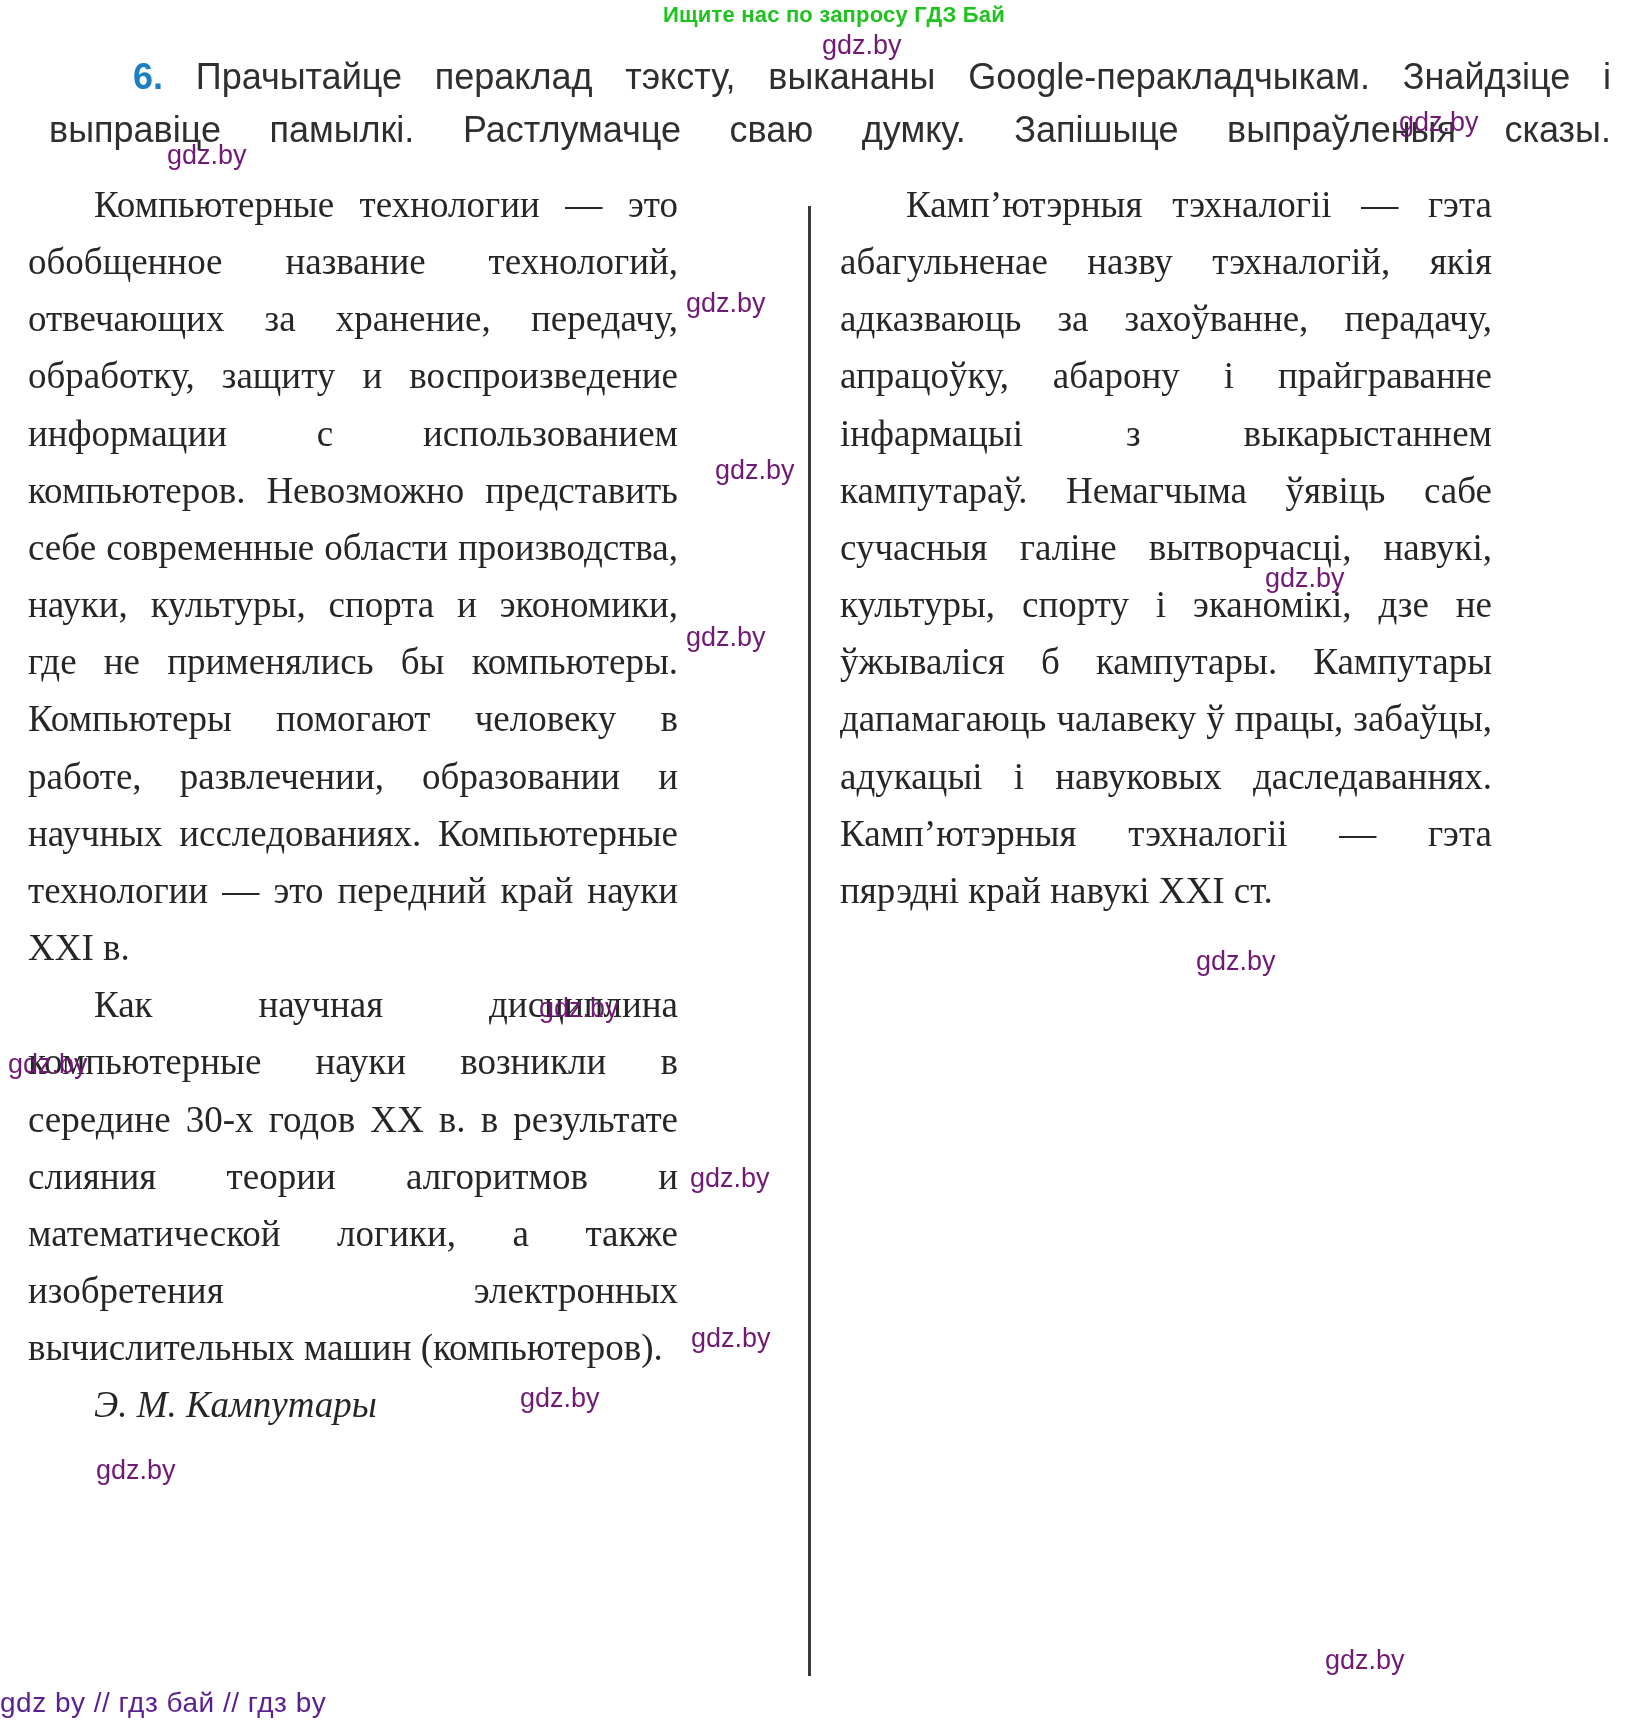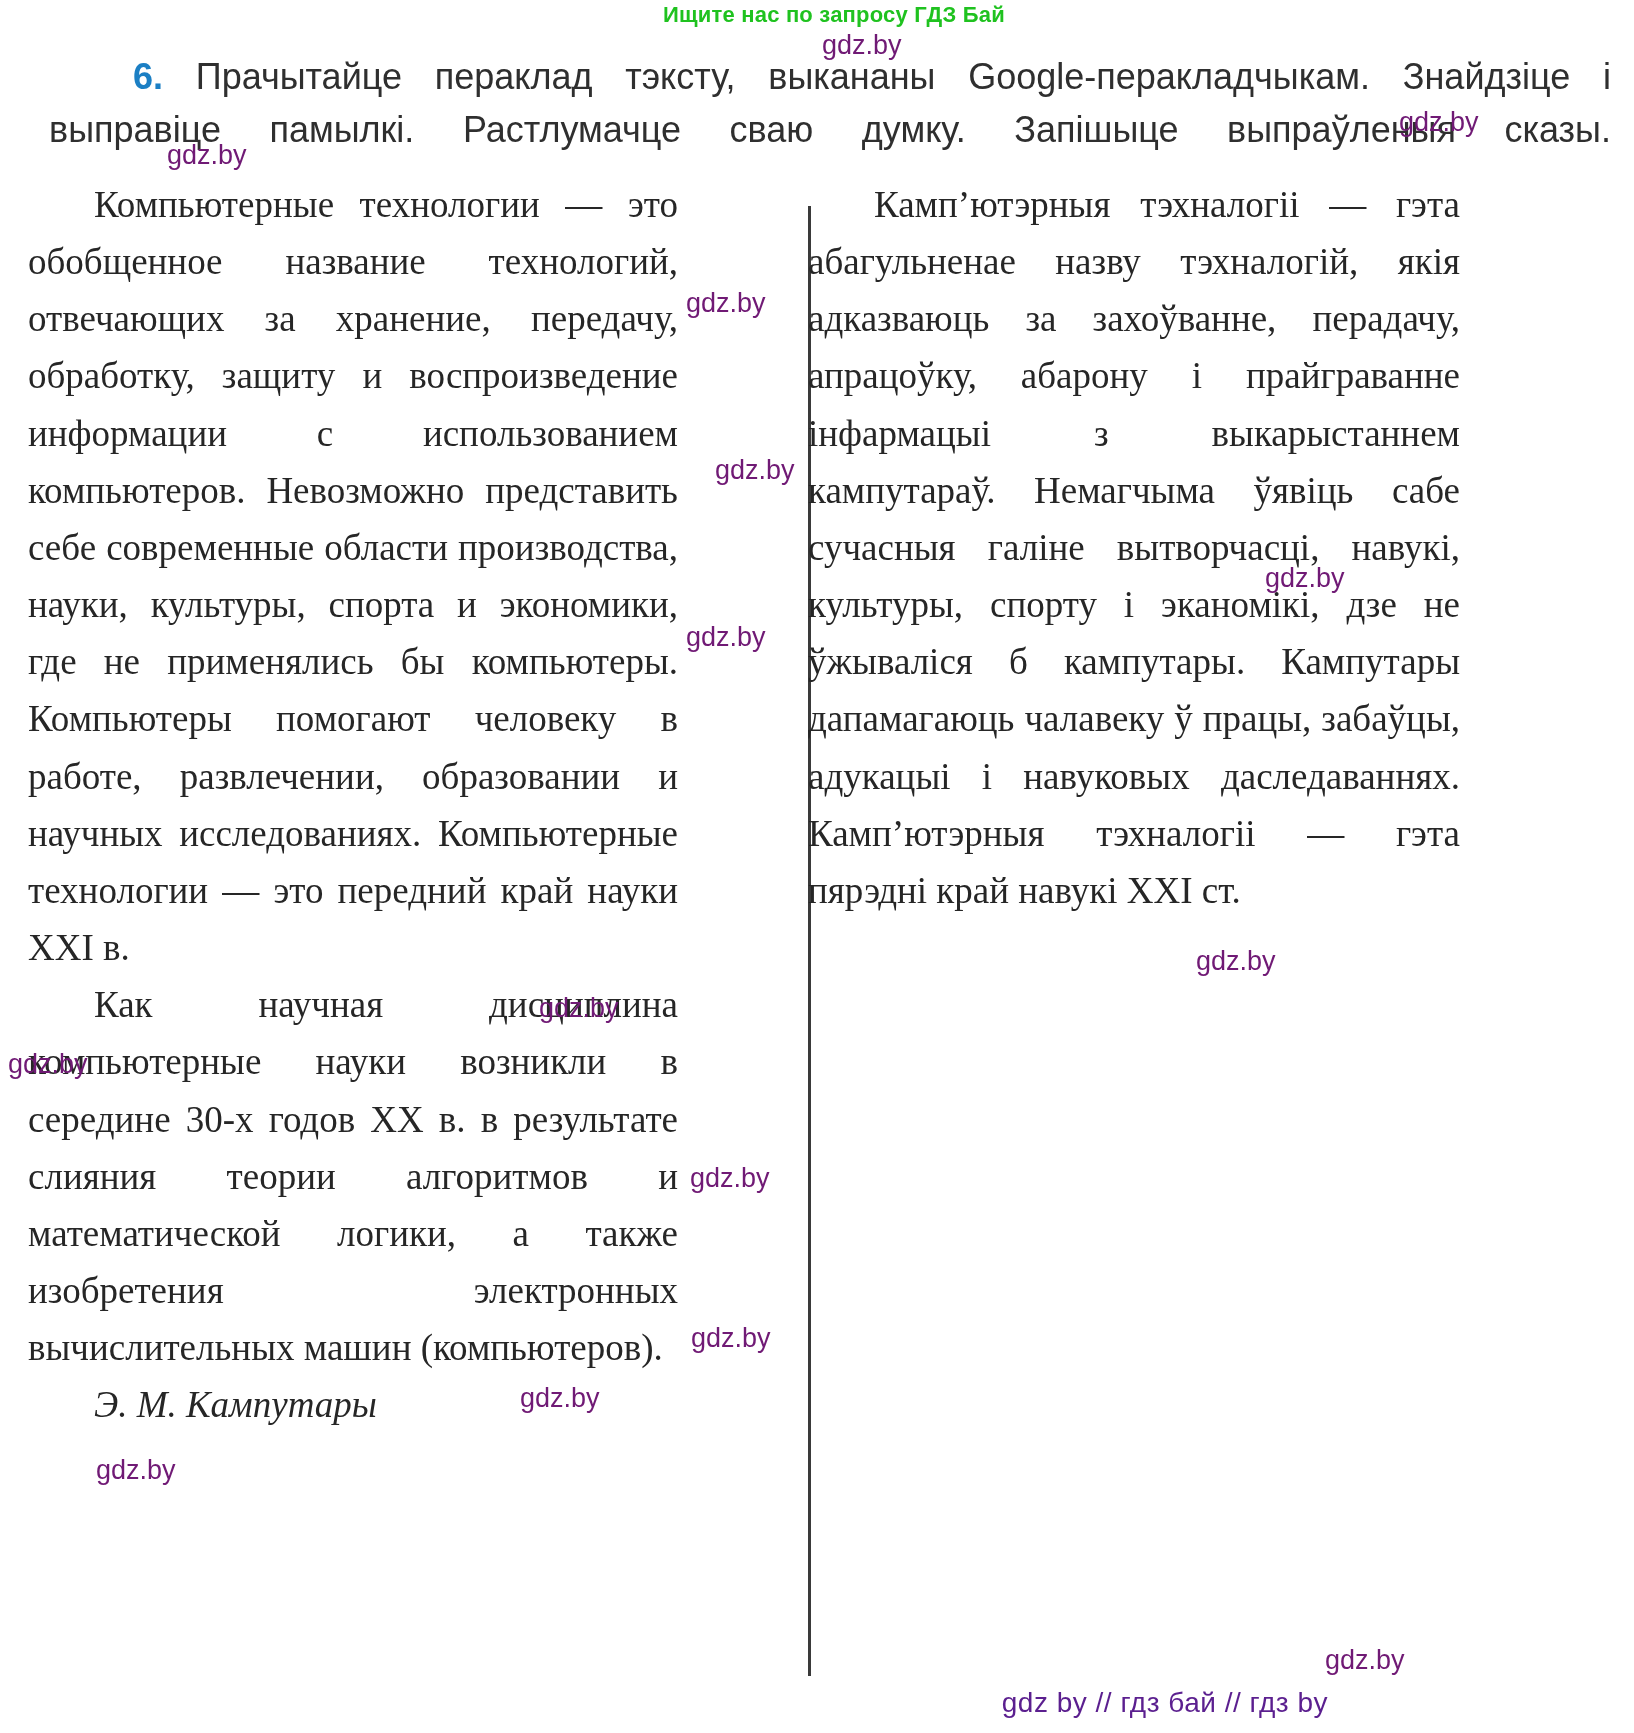--- a/index.html
+++ b/index.html
@@ -74,21 +74,21 @@
   }
   .col p {
     margin: 0;
     text-indent: 66px;
   }
   .col-left {
     left: 28px;
     width: 650px;
   }
   .col-right {
-    left: 808px;
+    left: 840px;
     width: 652px;
   }
   .divider {
     position: absolute;
     left: 808px;
     top: 30px;
     width: 3px;
     height: 1470px;
     background: #3a3a3a;
   }
@@ -110,21 +110,21 @@
     white-space: nowrap;
     pointer-events: none;
   }
 
   
   .footer {
     position: absolute;
     left: 0;
     bottom: 14px;
     width: 1328px;
-    text-align: right;
+    text-align: left;
     font-family: "Liberation Sans", sans-serif;
     font-size: 28px;
     color: #5b1f8f;
     letter-spacing: 0.5px;
     white-space: nowrap;
   }
 </style>
 </head>
 <body>
 

